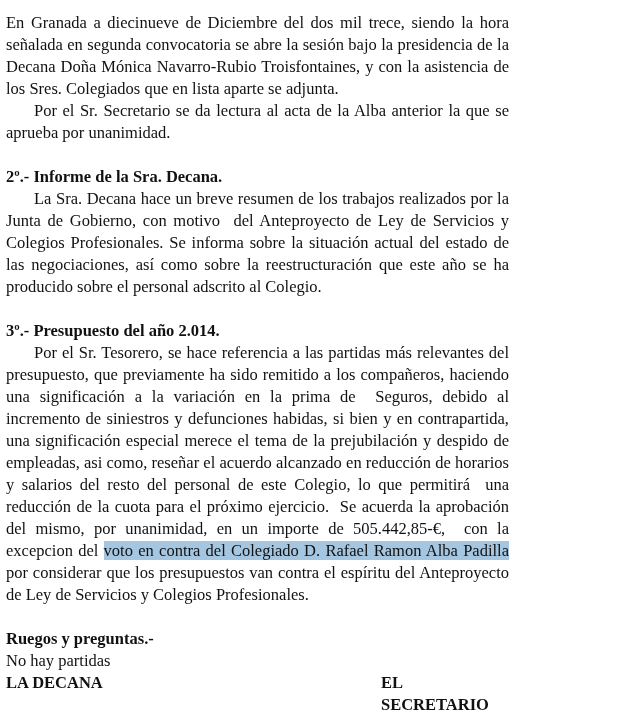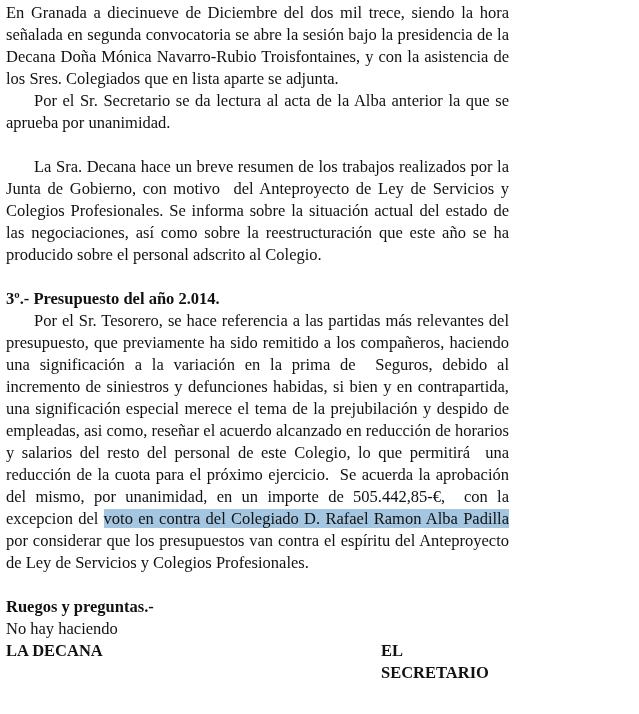--- a/index.html
+++ b/index.html
@@ -5,21 +5,21 @@
   html, body {
     margin: 0;
     padding: 0;
     background: #ffffff;
   }
   .doc {
     width: 518px;
     height: 714px;
     box-sizing: border-box;
     background: #ffffff;
-    padding: 2px 9px 0 6px;
+    padding: 12px 9px 0 6px;
     font-family: "Liberation Serif", serif;
     font-size: 16.5px;
     line-height: 22px;
     color: #111111;
     overflow: hidden;
   }
   .heading {
     margin: 0;
     font-weight: bold;
     font-size: 16.5px;
@@ -63,30 +63,31 @@
 
 <div class="doc">
 
   <p class="para no-indent">En Granada a diecinueve de Diciembre del dos mil trece, siendo la hora señalada en segunda convocatoria se abre la sesión bajo la presidencia de la Decana Doña Mónica Navarro-Rubio Troisfontaines, y con la asistencia de los Sres. Colegiados que en lista aparte se adjunta.</p>
 
   <section>
     <p class="para">Por el Sr. Secretario se da lectura al acta de la Alba anterior la que se aprueba por unanimidad.</p>
   </section>
 
   <section class="gap">
+    <p class="heading">2º.- Informe de la Sra. Decana.</p>
     <p class="para">La Sra. Decana hace un breve resumen de los trabajos realizados por la Junta de Gobierno, con motivo  del Anteproyecto de Ley de Servicios y Colegios Profesionales. Se informa sobre la situación actual del estado de las negociaciones, así como sobre la reestructuración que este año se ha producido sobre el personal adscrito al Colegio.</p>
   </section>
 
   <section class="gap">
     <p class="heading">3º.- Presupuesto del año 2.014.</p>
     <p class="para"><span>Por el Sr. Tesorero, se hace referencia a las partidas más relevantes del presupuesto, que previamente ha sido remitido a los compañeros, haciendo  una significación a la variación en la prima de  Seguros, debido al incremento de siniestros y defunciones habidas, si bien y en contrapartida, una significación especial merece el tema de la prejubilación y despido de empleadas, asi como, reseñar el acuerdo alcanzado en reducción de horarios y salarios del resto del personal de este Colegio, lo que permitirá  una reducción de la cuota para el próximo ejercicio.  Se acuerda la aprobación del mismo, por unanimidad, en un importe de 505.442,85-€,  con la excepcion del </span><span class="highlight" style="background-color: rgb(165, 198, 224);">voto en contra del Colegiado D. Rafael Ramon Alba Padilla</span><span> por considerar que los presupuestos van contra el espíritu del Anteproyecto de Ley de Servicios y Colegios Profesionales.</span></p>
   </section>
 
   <div class="gap">
     <p class="heading">Ruegos y preguntas.-</p>
-    <p class="plain">No hay haciendo</p>
+    <p class="plain">No hay partidas</p>
     <div class="signatures">
       <span>LA DECANA</span>
       <span class="sig-right">EL SECRETARIO</span>
     </div>
   </div>
 
 </div>
 
 </body></html>

